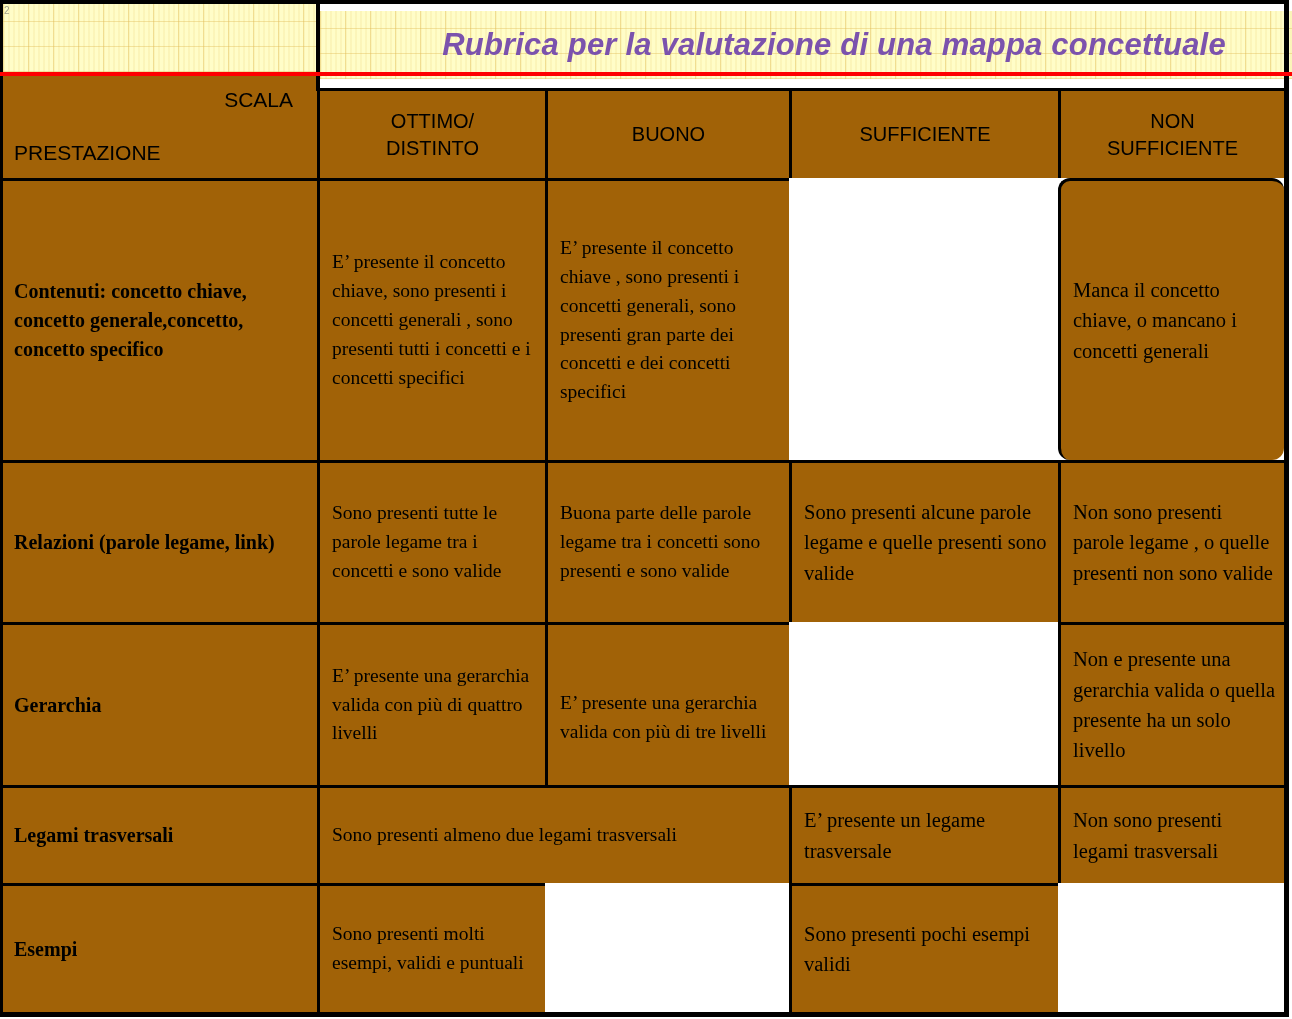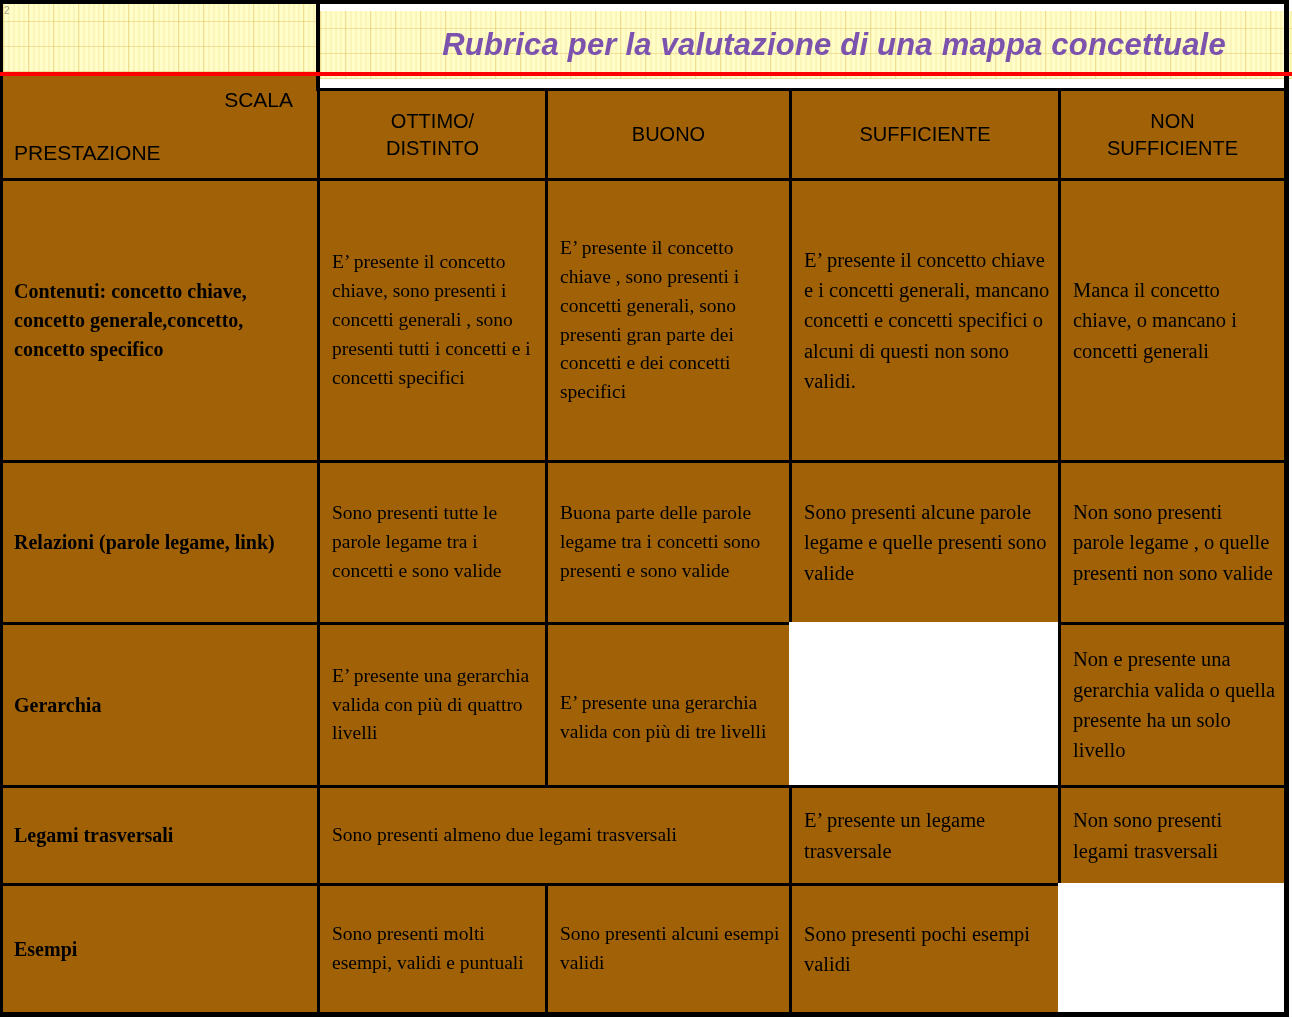--- a/index.html
+++ b/index.html
@@ -75,37 +75,35 @@
   <div class="cell hdr b-top b-left" style="left:317px;top:88px;width:228px;height:90px;">OTTIMO/
 DISTINTO</div>
   <div class="cell hdr b-top b-left" style="left:545px;top:88px;width:244px;height:90px;">BUONO</div>
   <div class="cell hdr b-top b-left" style="left:789px;top:88px;width:269px;height:90px;">SUFFICIENTE</div>
   <div class="cell hdr b-top b-left" style="left:1058px;top:88px;width:226px;height:90px;">NON
 SUFFICIENTE</div>
 
   <div class="cell crit b-top" style="left:2px;top:178px;width:315px;height:282px;">Contenuti: concetto chiave, concetto generale,concetto, concetto specifico</div>
   <div class="cell b-top b-left" style="left:317px;top:178px;width:228px;height:282px;">E’ presente il concetto chiave, sono presenti i concetti generali , sono presenti tutti i concetti e i concetti specifici</div>
   <div class="cell b-top b-left" style="left:545px;top:178px;width:244px;height:282px;">E’ presente il concetto chiave , sono presenti i concetti generali, sono presenti gran parte dei concetti e dei concetti specifici</div>
-  <div class="cell col-suff b-top b-left" style="left:789px;top:178px;width:269px;height:282px;">E’ presente il concetto chiave e i concetti generali, mancano concetti e concetti specifici o alcuni di questi non sono validi.</div>
-  <div class="cell col-suff b-top b-left" style="left:1058px;top:178px;width:226px;height:282px;">Manca il concetto chiave, o mancano i concetti generali</div>
+  <div class="cell col-suff b-top b-left" style="left:1058px;top:178px;width:226px;height:282px;border-radius:12px;">Manca il concetto chiave, o mancano i concetti generali</div>
 
   <div class="cell crit b-top" style="left:2px;top:460px;width:315px;height:162px;">Relazioni (parole legame, link)</div>
   <div class="cell b-top b-left" style="left:317px;top:460px;width:228px;height:162px;">Sono presenti tutte le parole legame tra i concetti e sono valide</div>
   <div class="cell b-top b-left" style="left:545px;top:460px;width:244px;height:162px;">Buona parte delle parole legame tra i concetti sono presenti e sono valide</div>
   <div class="cell col-suff b-top b-left" style="left:789px;top:460px;width:269px;height:162px;">Sono presenti alcune parole legame e quelle presenti sono valide</div>
   <div class="cell col-suff b-top b-left" style="left:1058px;top:460px;width:226px;height:162px;">Non sono presenti parole legame , o quelle presenti non sono valide</div>
 
   <div class="cell crit b-top" style="left:2px;top:622px;width:315px;height:163px;">Gerarchia</div>
   <div class="cell b-top b-left" style="left:317px;top:622px;width:228px;height:163px;">E’ presente una gerarchia valida con più di quattro livelli</div>
   <div class="cell b-top b-left" style="left:545px;top:622px;width:244px;height:188px;">E’ presente una gerarchia valida con più di tre livelli</div>
   <div class="cell col-suff b-top b-left" style="left:1058px;top:622px;width:226px;height:163px;">Non e presente una gerarchia valida o quella presente ha un solo livello</div>
 
   <div class="cell crit b-top" style="left:2px;top:785px;width:315px;height:98px;">Legami trasversali</div>
   <div class="cell b-top b-left" style="left:317px;top:785px;width:472px;height:98px;">Sono presenti almeno  due legami trasversali</div>
   <div class="cell col-suff b-top b-left" style="left:789px;top:785px;width:269px;height:98px;">E’ presente un legame trasversale</div>
   <div class="cell col-suff b-top b-left" style="left:1058px;top:785px;width:226px;height:98px;">Non sono presenti legami trasversali</div>
 
   <div class="cell crit b-top" style="left:2px;top:883px;width:315px;height:129px;">Esempi</div>
   <div class="cell b-top b-left" style="left:317px;top:883px;width:228px;height:129px;">Sono presenti molti esempi, validi e puntuali</div>
-  <div class="cell b-top b-left" style="left:545px;top:883px;width:244px;height:129px;">Sono presenti alcuni esempi validi</div>
   <div class="cell col-suff b-top b-left" style="left:789px;top:883px;width:269px;height:129px;">Sono presenti pochi esempi validi</div>
 
 </div>
 
 </body></html>

